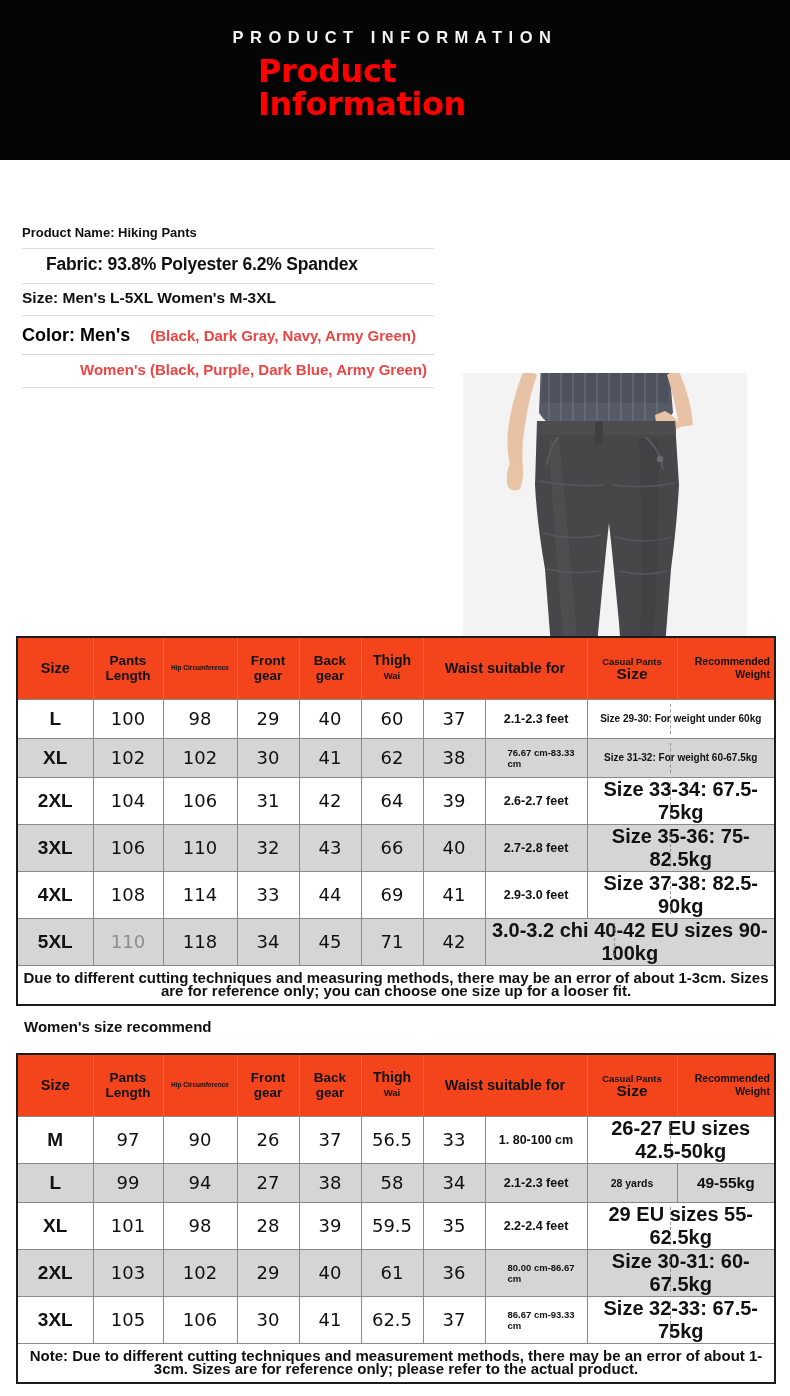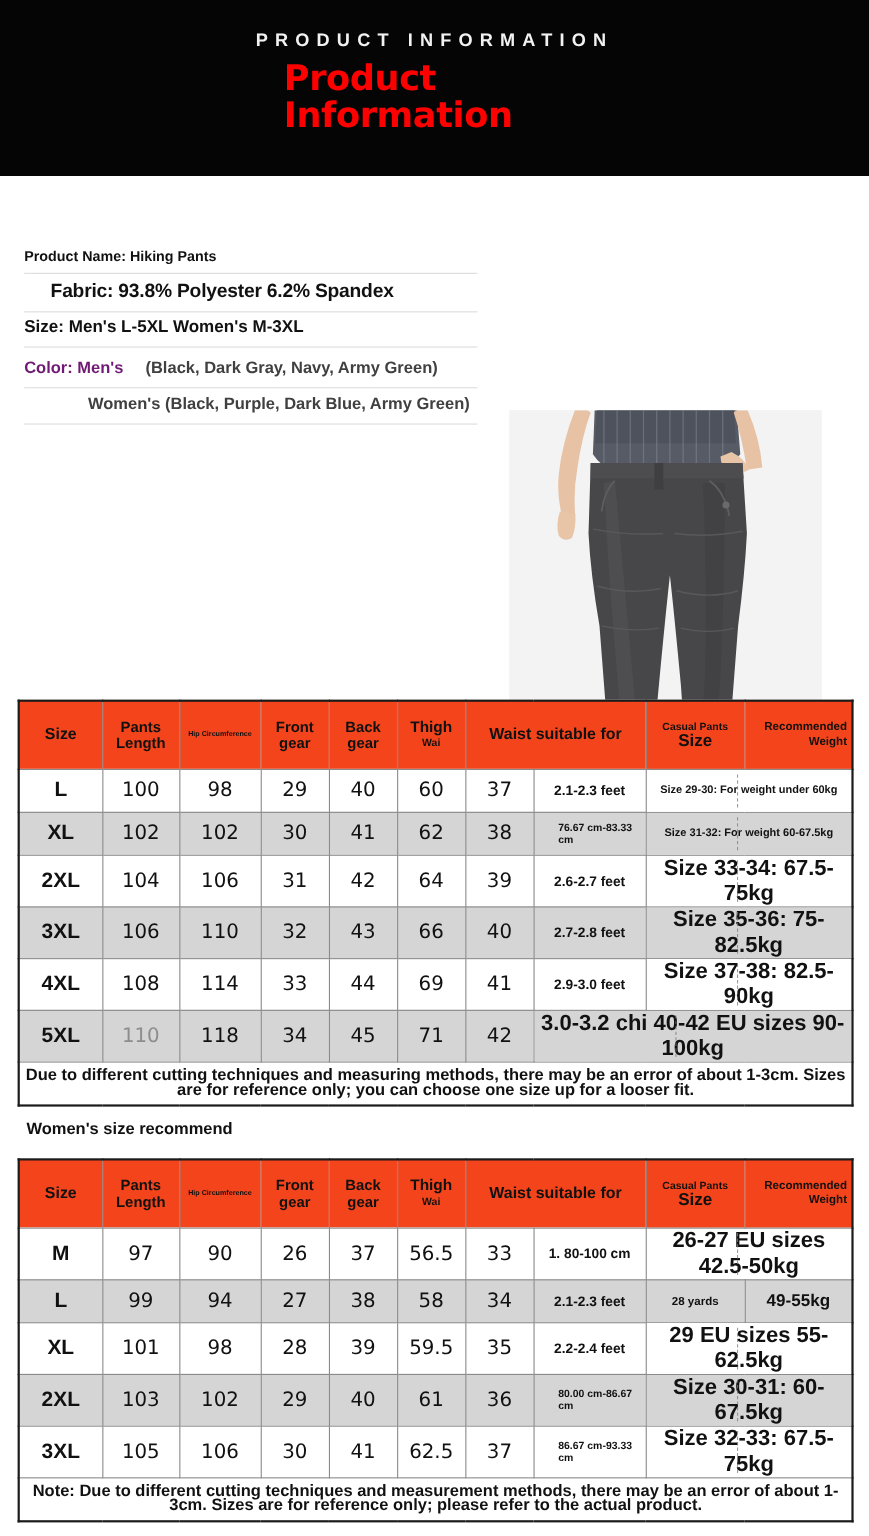--- a/index.html
+++ b/index.html
@@ -58,34 +58,34 @@
     width: 412px;
   }
   .spec-row {
     border-bottom: 1px solid #dcdcdc;
     padding: 5px 0 8px 0;
     display: flex;
     align-items: baseline;
   }
   .spec-row.small-label { padding-top: 9px; }
   .spec-label-sm {
-    font-size: 15px;
-    font-weight: 700;
-    color: #701a75;
+    font-size: 18px;
+    font-weight: 700;
+    color: #000000;
     white-space: nowrap;
     padding-right: 20px;
     flex: 0 0 auto;
   }
   .spec-text-13 { font-size: 13px; font-weight: 700; color: #111; }
   .spec-text-17 { font-size: 17.5px; font-weight: 700; color: #111; letter-spacing: -0.2px; margin-left: 24px; }
   .spec-text-15 { font-size: 15.5px; font-weight: 700; color: #111; }
   .spec-value-big {
     font-size: 15px;
     font-weight: 700;
-    color: #404040;
+    color: #ef4444;
     line-height: 19px;
   }
   .spec-indent { padding-left: 58px; }
 
   
   .photo {
     position: absolute;
     left: 463px;
     top: 197px;
     width: 284px;

